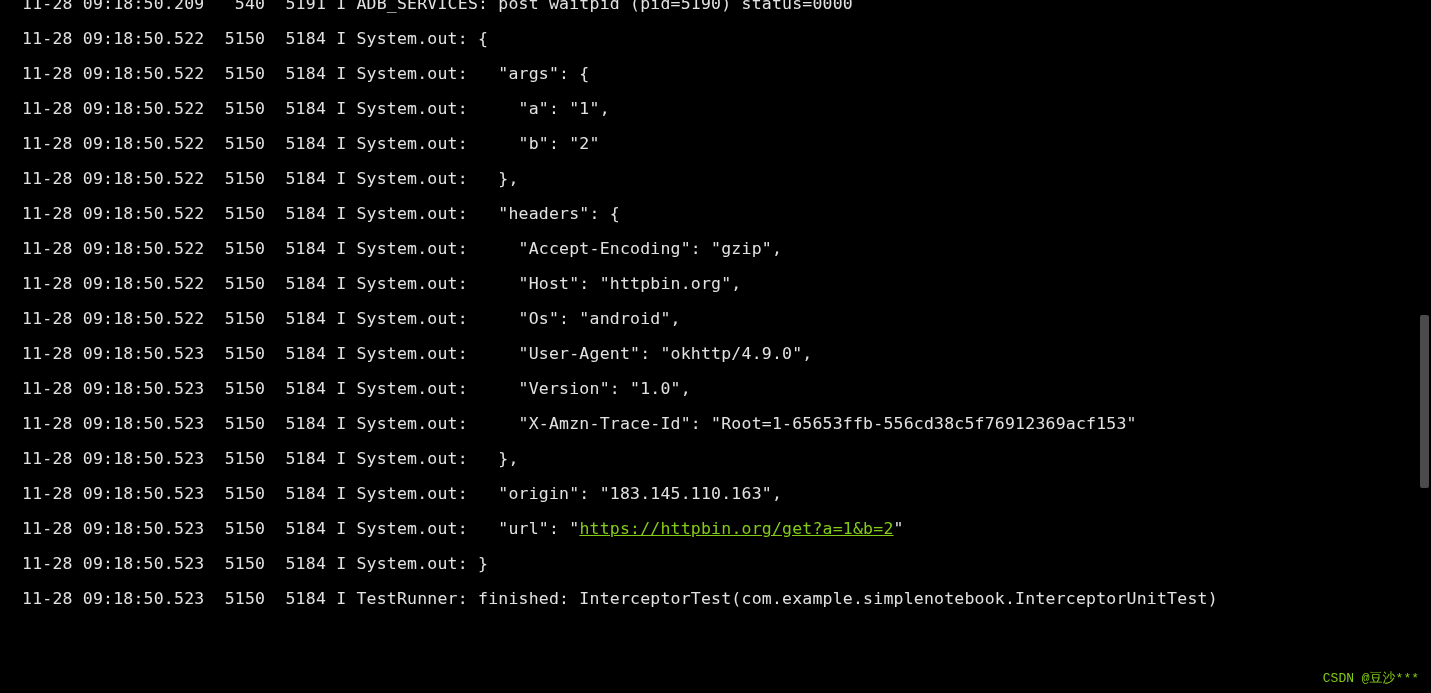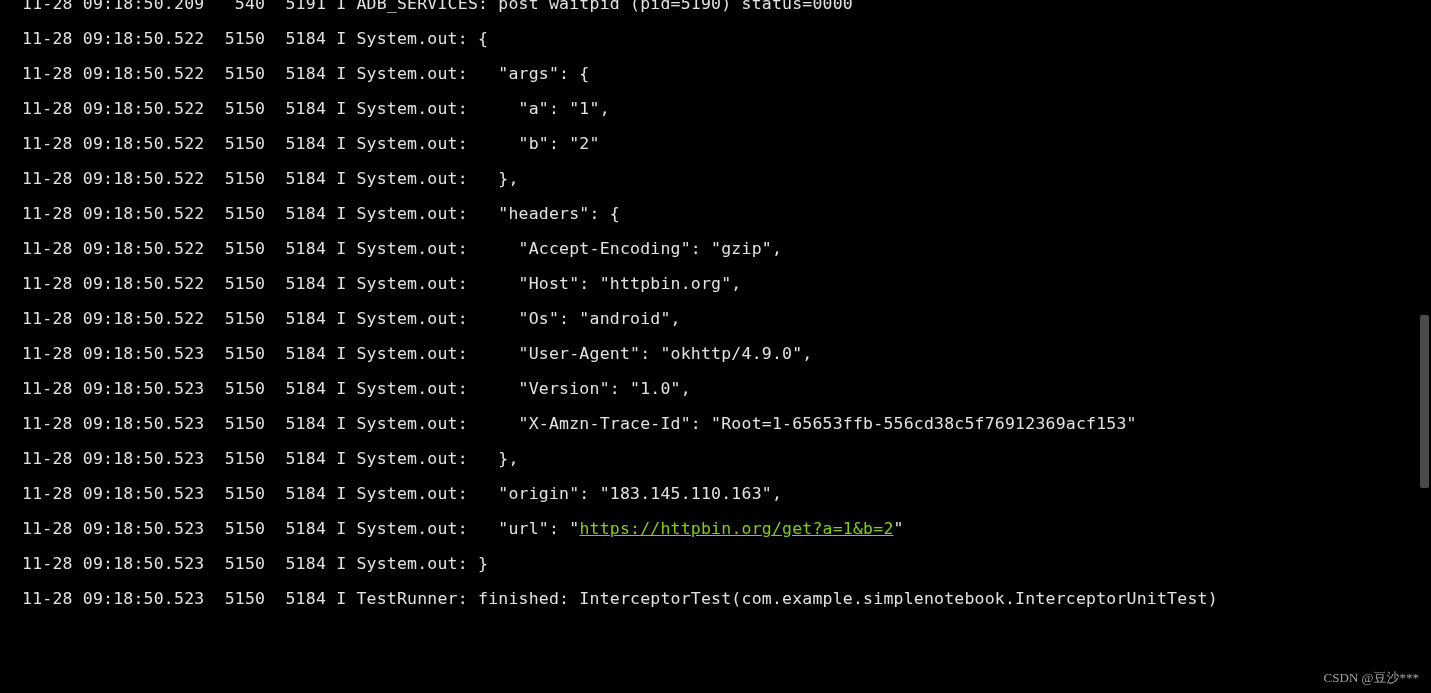--- a/index.html
+++ b/index.html
@@ -51,23 +51,23 @@
     right: 2px;
     width: 9px;
     height: 173px;
     background: #4b4b4b;
     border-radius: 2px;
   }
   .watermark {
     position: absolute;
     right: 12px;
     bottom: 6px;
-    color: #a3a3a3;
+    color: #84cc16;
     font-size: 13px;
-    font-family: Liberation Serif, serif;
+    font-family: Liberation Mono, monospace;
     letter-spacing: 0;
   }
 </style>
 </head>
 <body>
 
 <div class="terminal" id="terminal"><span class="line first-line">11-28 09:18:50.209   540  5191 I ADB_SERVICES: post waitpid (pid=5190) status=0000</span><span class="line">11-28 09:18:50.522  5150  5184 I System.out: {</span><span class="line">11-28 09:18:50.522  5150  5184 I System.out:   "args": {</span><span class="line">11-28 09:18:50.522  5150  5184 I System.out:     "a": "1",</span><span class="line">11-28 09:18:50.522  5150  5184 I System.out:     "b": "2"</span><span class="line">11-28 09:18:50.522  5150  5184 I System.out:   },</span><span class="line">11-28 09:18:50.522  5150  5184 I System.out:   "headers": {</span><span class="line">11-28 09:18:50.522  5150  5184 I System.out:     "Accept-Encoding": "gzip",</span><span class="line">11-28 09:18:50.522  5150  5184 I System.out:     "Host": "httpbin.org",</span><span class="line">11-28 09:18:50.522  5150  5184 I System.out:     "Os": "android",</span><span class="line">11-28 09:18:50.523  5150  5184 I System.out:     "User-Agent": "okhttp/4.9.0",</span><span class="line">11-28 09:18:50.523  5150  5184 I System.out:     "Version": "1.0",</span><span class="line">11-28 09:18:50.523  5150  5184 I System.out:     "X-Amzn-Trace-Id": "Root=1-65653ffb-556cd38c5f76912369acf153"</span><span class="line">11-28 09:18:50.523  5150  5184 I System.out:   },</span><span class="line">11-28 09:18:50.523  5150  5184 I System.out:   "origin": "183.145.110.163",</span><span class="line">11-28 09:18:50.523  5150  5184 I System.out:   "url": "<a class="link" href="#">https://httpbin.org/get?a=1&amp;b=2</a>"</span><span class="line">11-28 09:18:50.523  5150  5184 I System.out: }</span><span class="line">11-28 09:18:50.523  5150  5184 I TestRunner: finished: InterceptorTest(com.example.simplenotebook.InterceptorUnitTest)</span></div>
 
 <div class="scrollbar-track">
   <div class="scrollbar-thumb"></div>

